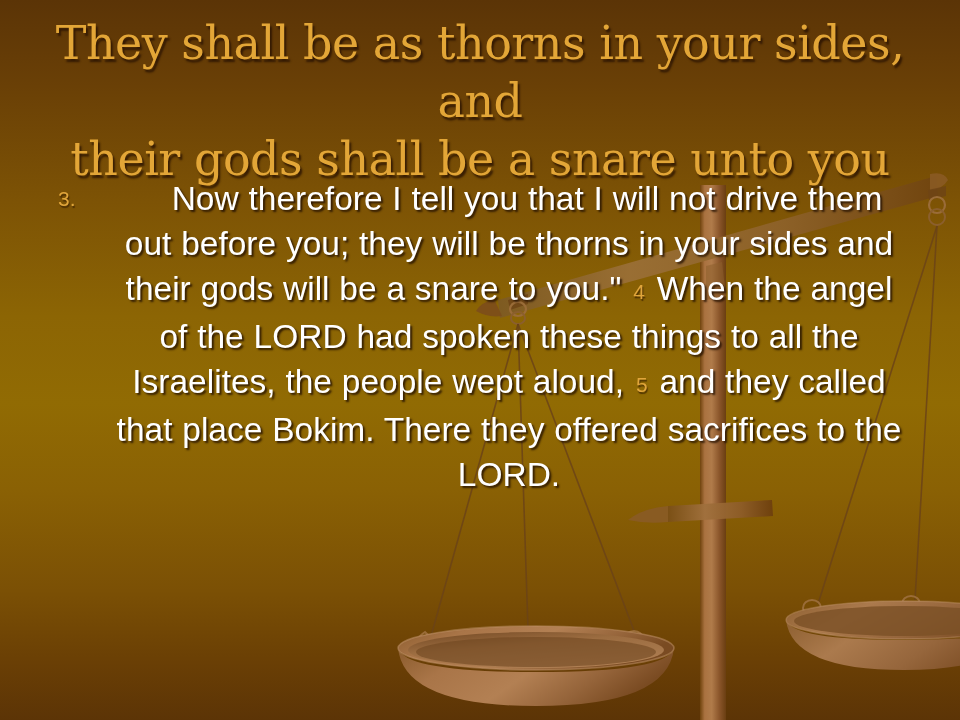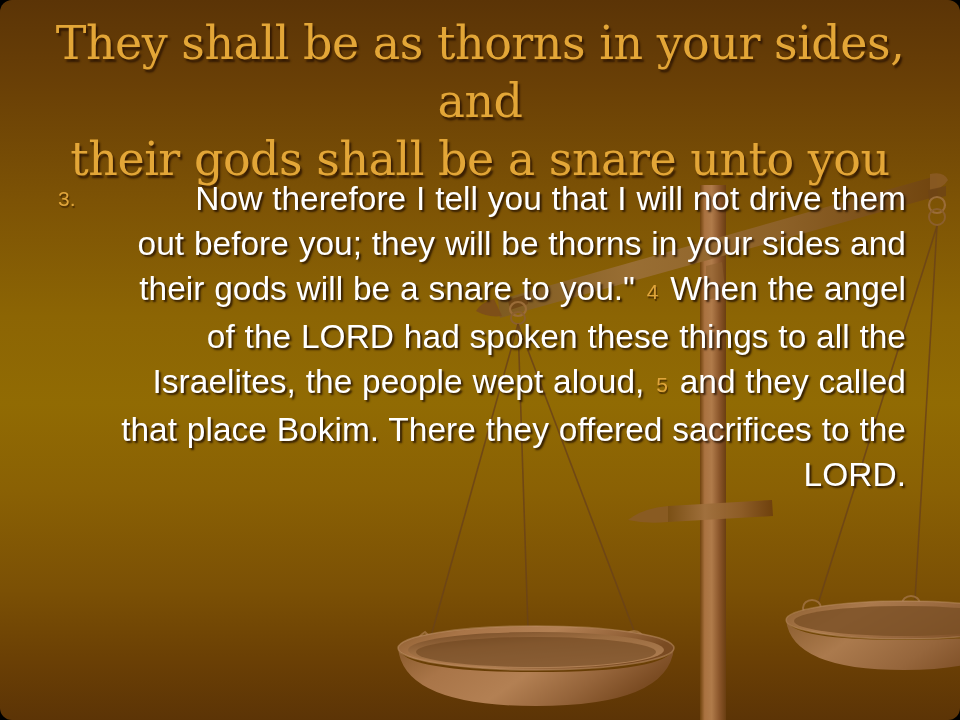--- a/index.html
+++ b/index.html
@@ -17,21 +17,20 @@
     background: linear-gradient(to bottom,
         #5b3406 0%,
         #6a4006 12%,
         #7d5305 28%,
         #8c6504 44%,
         #916b03 56%,
         #8a6104 68%,
         #7b5005 82%,
         #6a3f05 92%,
         #5c3406 100%);
-    border-radius: 12px;
   }
 
   
   #artwork {
     position: absolute;
     left: 0; top: 0;
     width: 960px; height: 720px;
     pointer-events: none;
   }
 
@@ -73,21 +72,21 @@
     text-align: left;
     padding-left: 4px;
     box-sizing: border-box;
   }
   .body-text {
     flex: 1 1 auto;
     color: #ffffff;
     font-size: 33.5px;
     line-height: 45px;
     text-shadow: 2px 2px 2px rgba(35,16,2,0.85);
-    text-align: right;
+    text-align: center;
     word-spacing: 0.5px;
   }
   .body-text .lead {
     display: inline-block;
     width: 36px;
   }
   .vnum {
     color: #e0a53c;
     font-size: 21px;
     vertical-align: 1px;

